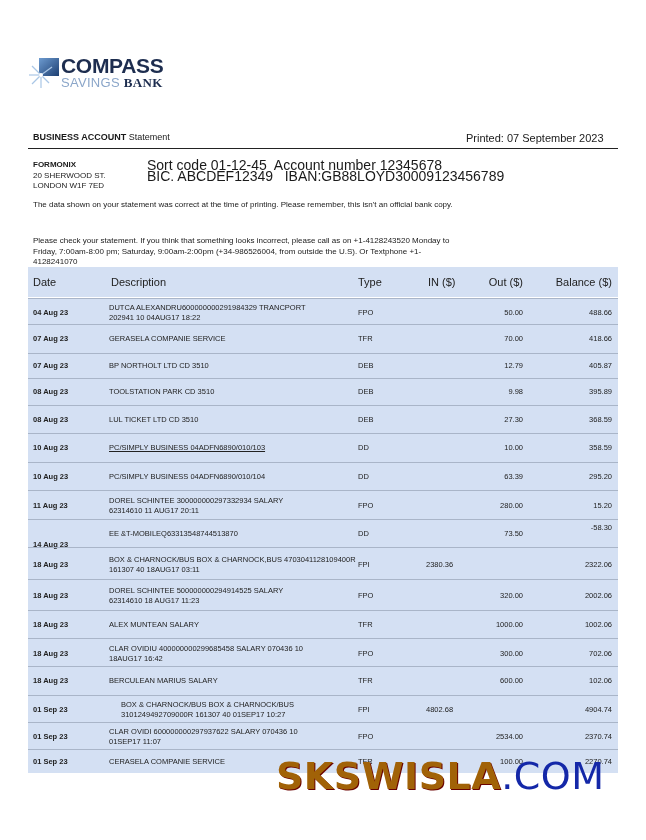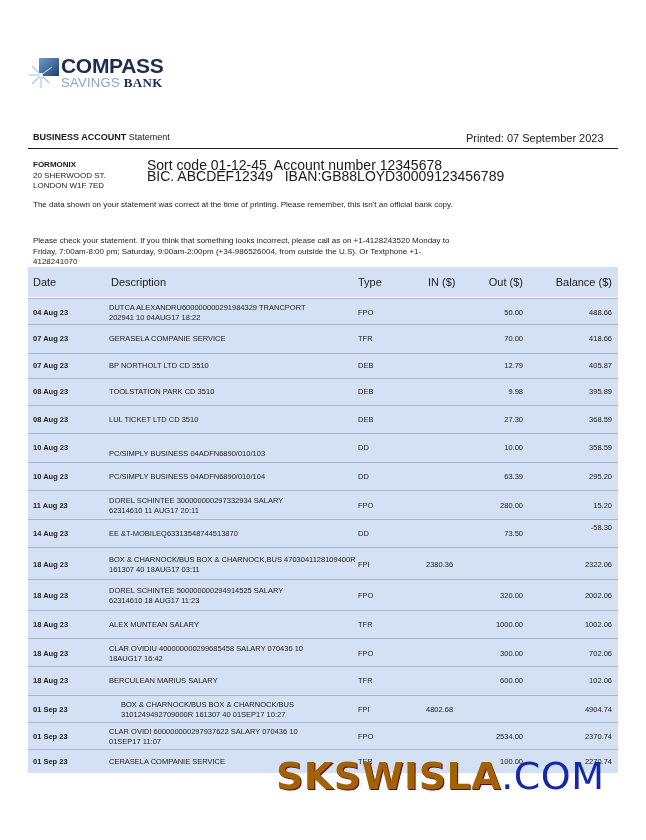--- a/index.html
+++ b/index.html
@@ -143,21 +143,21 @@
         <div class="cell c-desc" style="top: 9px;">
           <div>LUL TICKET LTD CD 3510</div>
         </div>
       </div>
       <div class="row" style="height: 28px;">
         <span class="cell c-date" style="top: 9px;">10 Aug 23</span>
         <span class="cell c-type" style="top: 9px;">DD</span>
         <span class="cell c-in" style="top: 9px;"></span>
         <span class="cell c-out" style="top: 9px;">10.00</span>
         <span class="cell c-bal" style="top: 9px; padding-left: 48px;">358.59</span>
-        <div class="cell c-desc" style="top: 15px;">
+        <div class="cell c-desc" style="top: 9px; text-decoration: underline;">
           <div>PC/SIMPLY BUSINESS 04ADFN6890/010/103</div>
         </div>
       </div>
       <div class="row" style="height: 27px;">
         <span class="cell c-date" style="top: 9px;">10 Aug 23</span>
         <span class="cell c-type" style="top: 9px;">DD</span>
         <span class="cell c-in" style="top: 9px;"></span>
         <span class="cell c-out" style="top: 9px;">63.39</span>
         <span class="cell c-bal" style="top: 9px;">295.20</span>
         <div class="cell c-desc" style="top: 9px;">
@@ -169,21 +169,21 @@
         <span class="cell c-type" style="top: 10px;">FPO</span>
         <span class="cell c-in" style="top: 10px;"></span>
         <span class="cell c-out" style="top: 10px;">280.00</span>
         <span class="cell c-bal" style="top: 10px;">15.20</span>
         <div class="cell c-desc" style="top: 5px;">
           <div>DOREL SCHINTEE 300000000297332934 SALARY</div>
           <div>62314610 11 AUG17 20:11</div>
         </div>
       </div>
       <div class="row" style="height: 27px;">
-        <span class="cell c-date" style="top: 9px; text-align: center;">14 Aug 23</span>
+        <span class="cell c-date" style="top: 20px; text-align: center;">14 Aug 23</span>
         <span class="cell c-type" style="top: 9px;">DD</span>
         <span class="cell c-in" style="top: 9px;"></span>
         <span class="cell c-out" style="top: 9px;">73.50</span>
         <span class="cell c-bal" style="top: 3px;">-58.30</span>
         <div class="cell c-desc" style="top: 9px;">
           <div>EE &amp;T-MOBILEQ63313548744513870</div>
         </div>
       </div>
       <div class="row" style="height: 31px;">
         <span class="cell c-date" style="top: 12px;">18 Aug 23</span>

